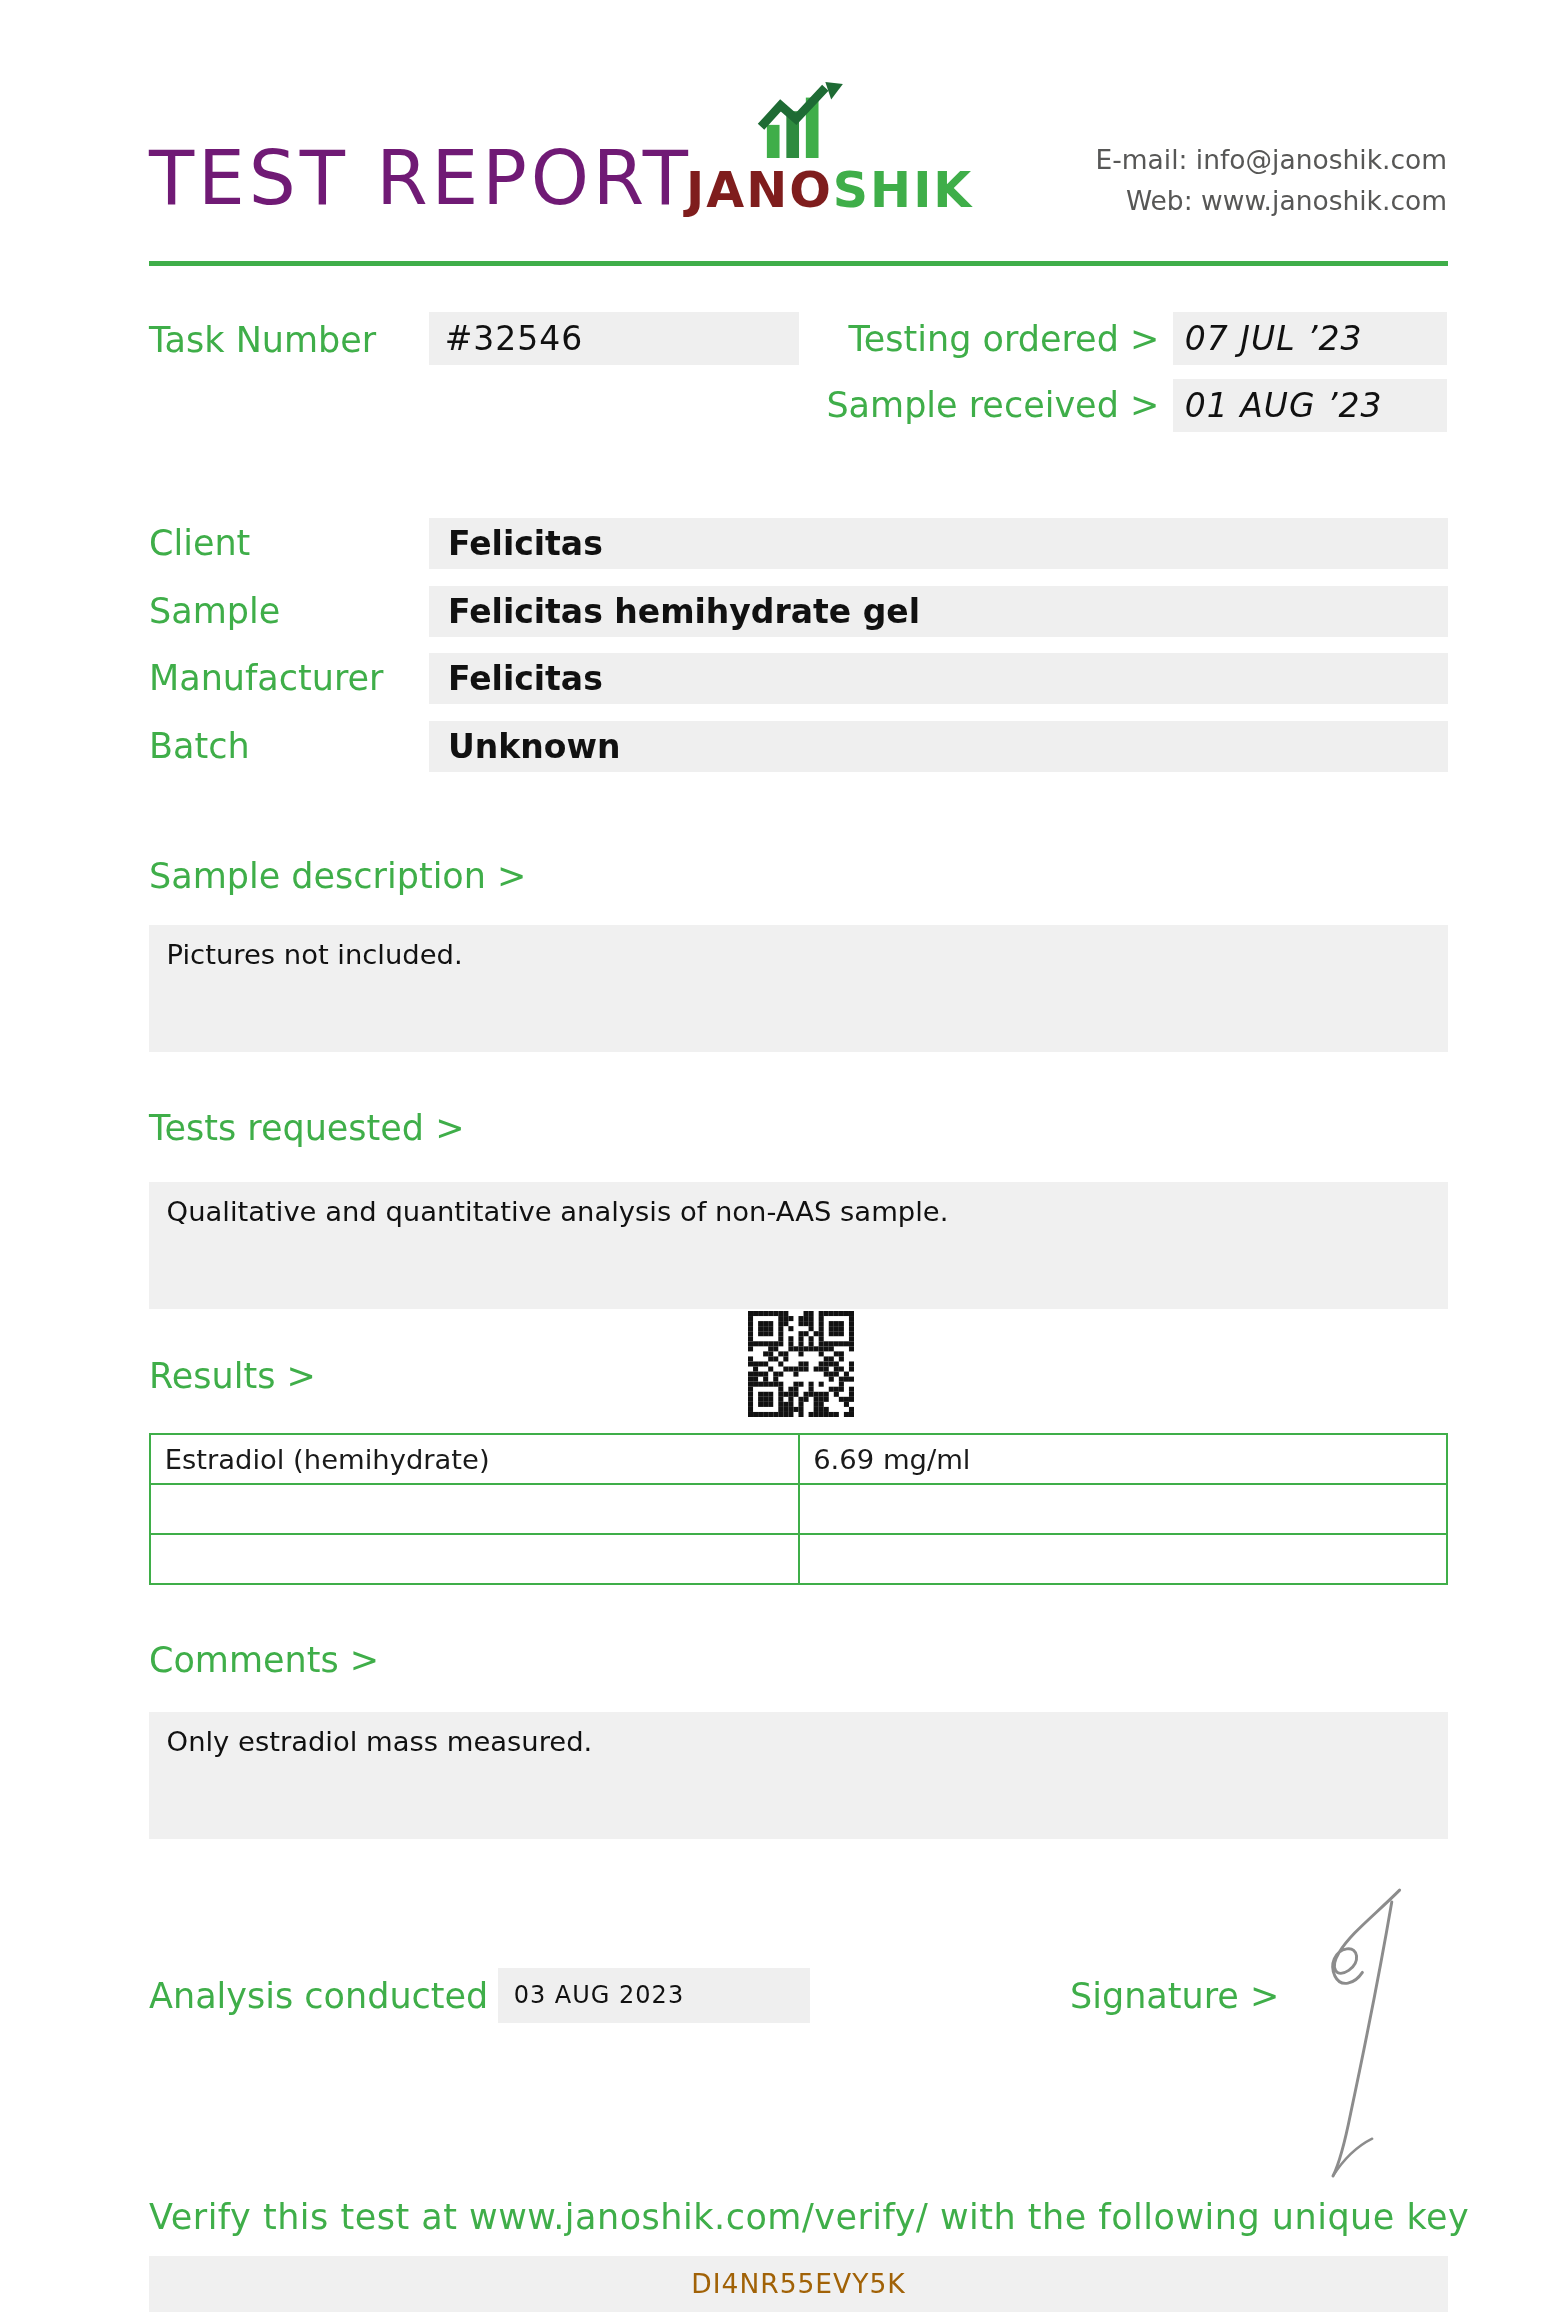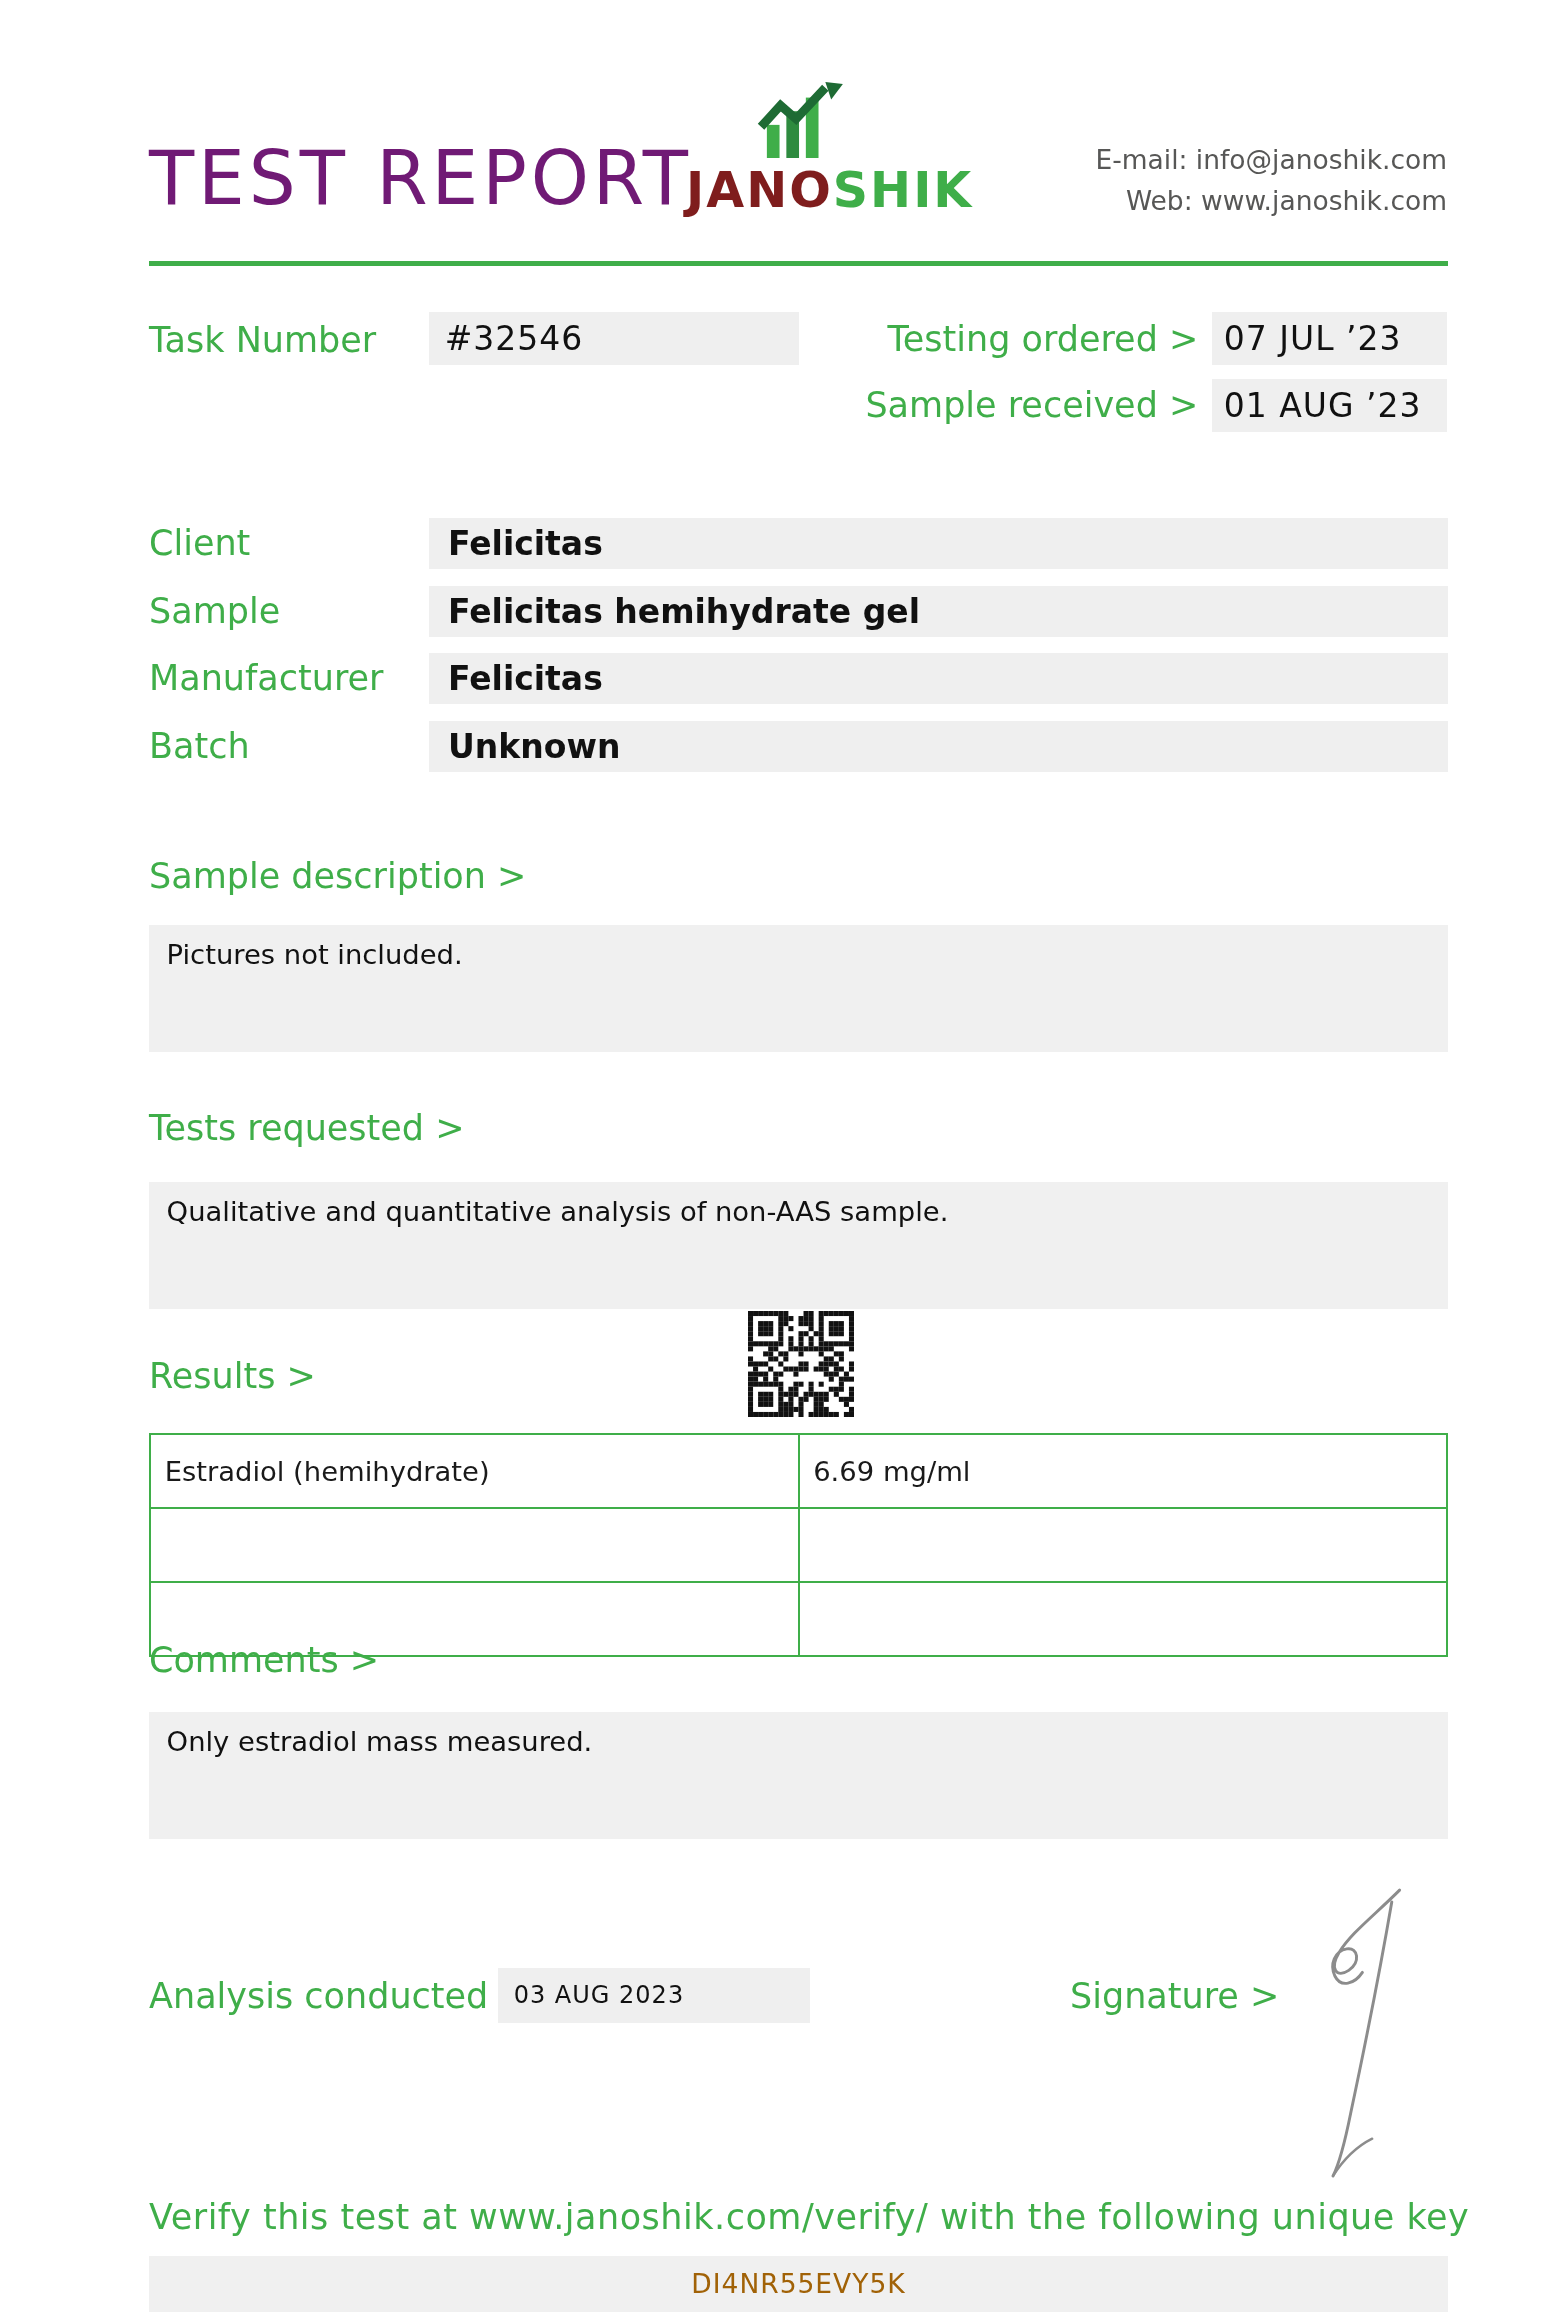--- a/index.html
+++ b/index.html
@@ -18,38 +18,38 @@
   .rule { position:absolute; left:149px; top:261px; width:1299px; height:4.9px; background:#3fae49; }
   .label { font-size:35px; color:#3fae49; }
   .valbox { background:#efefef; color:#111; font-size:33px; }
 
   
   .task-label { position:absolute; left:149px; top:314px; line-height:53px; }
   .task-box { position:absolute; left:429px; top:312px; width:370px; height:53px; line-height:53px; padding-left:15.7px; letter-spacing:1px; }
   .meta-right { position:absolute; right:121px; top:312px; }
   .meta-row { display:flex; align-items:center; justify-content:flex-end; margin-bottom:13.7px; }
   .meta-row .label { margin-right:13.7px; white-space:nowrap; }
-  .meta-row .valbox { width:235px; height:53px; line-height:53px; padding-left:11.8px; letter-spacing:1px; white-space:nowrap; }
+  .meta-row .valbox { width:274px; height:53px; line-height:53px; padding-left:11.8px; letter-spacing:1px; white-space:nowrap;font-style:italic; }
 
   
   .details { position:absolute; left:149px; top:518px; width:1299px; }
   .detail-row { display:flex; align-items:stretch; margin-bottom:16.7px; }
   .detail-row .label { width:280px; line-height:51px; }
   .detail-row .valbox { flex:1; height:51px; line-height:51px; padding-left:19px;font-weight:bold; }
 
   
   .sec-heading { position:absolute; left:149px; font-size:35px; color:#3fae49; }
   .sec-box { position:absolute; left:149px; width:1299px; height:127px; background:#f0f0f0; padding:13.7px 17.6px; font-size:27.4px; color:#111; }
 
   
   .qr { position:absolute; left:748px; top:1311px; width:106px; height:106px; }
 
   
   .results-table { position:absolute; left:149px; top:1433px; width:1299px; border-collapse:collapse; }
-  .results-table td { border:2px solid #3fae49; height:74px; font-size:27.4px; padding-left:13.7px; }
+  .results-table td { border:2px solid #3fae49; height:50px; font-size:27.4px; padding-left:13.7px; }
   .results-table td.c1 { width:50%; }
 
   
   .analysis-label { position:absolute; left:149px; top:1970px; line-height:53px; }
   .analysis-box { position:absolute; left:498px; top:1968px; width:312px; height:55px; line-height:55px; padding-left:15.7px; font-size:24px; letter-spacing:1px; }
   .signature-label { position:absolute; left:1070px; top:1970px; line-height:53px; }
   .signature { position:absolute; left:1290px; top:1882px; }
 
   .verify { position:absolute; left:149px; top:2197px; width:1299px; text-align:center; font-size:35px; color:#3fae49; letter-spacing:0.5px; white-space:nowrap; }
   .keybar { position:absolute; left:149px; top:2256px; width:1299px; height:56px; background:#f0f0f0; text-align:center; line-height:56px; font-size:26.5px; letter-spacing:1px; color:#a16207; }

